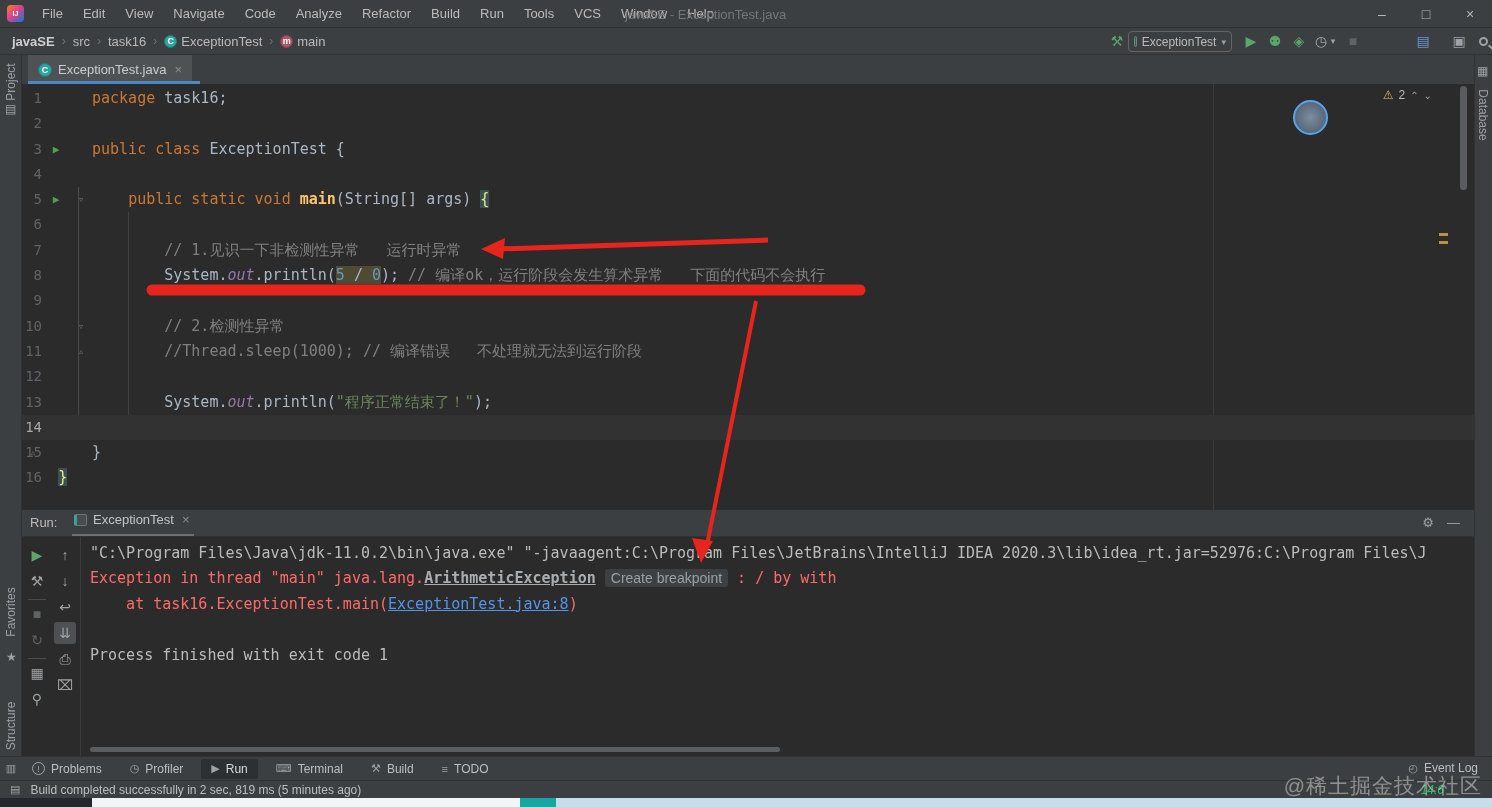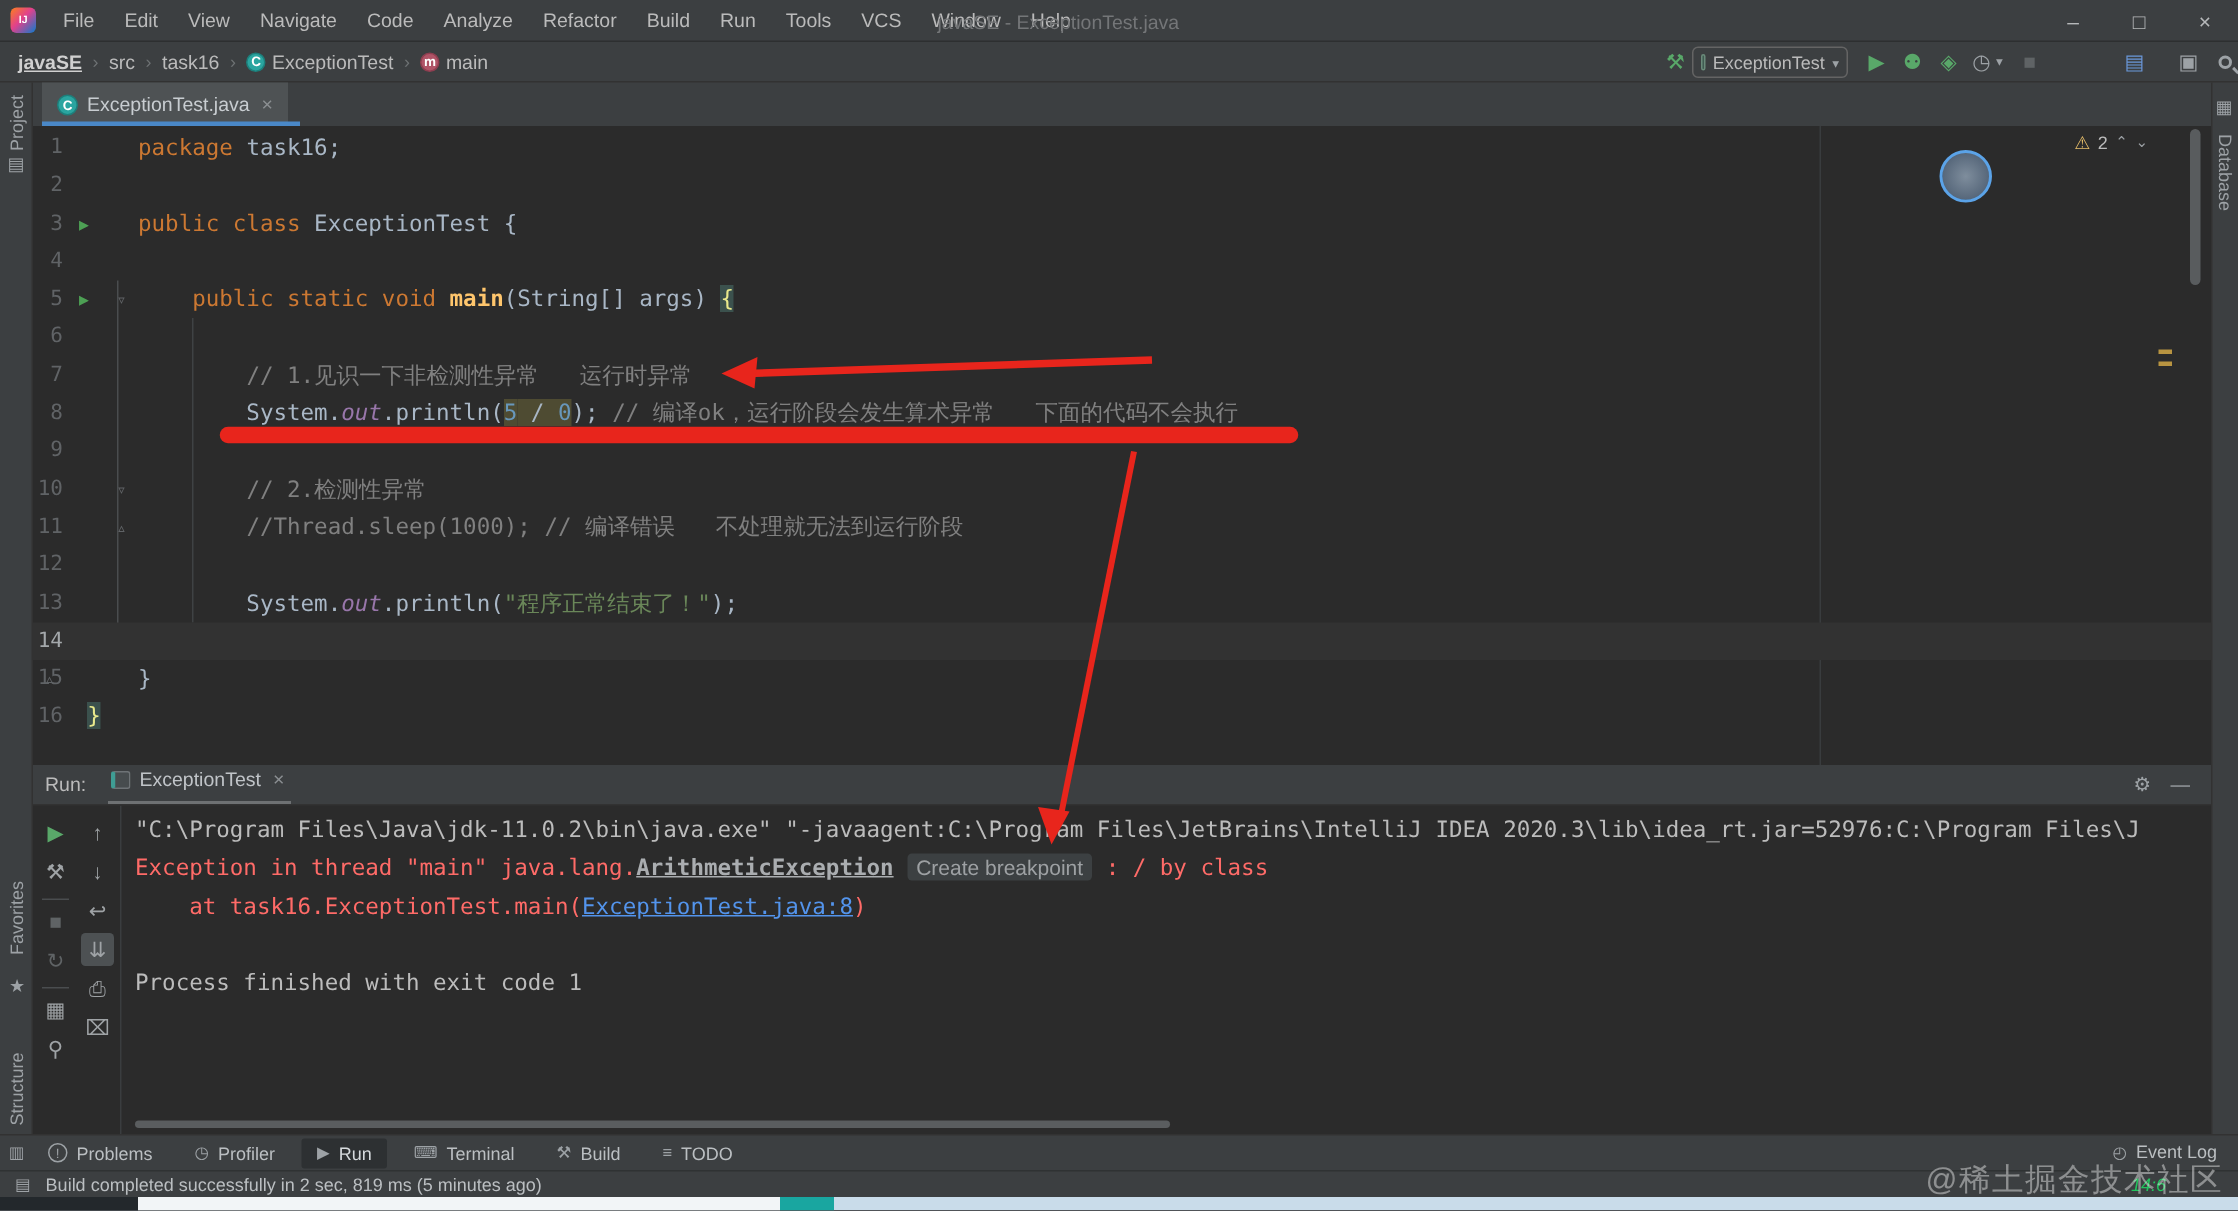--- a/index.html
+++ b/index.html
@@ -18,21 +18,21 @@
   .win-title { position:absolute; left:625px; top:7px; font-size:13px; color:#747678; }
   .win-btns { position:absolute; right:0; top:0; height:28px; display:flex; }
   .win-btn { width:44px; height:28px; display:flex; align-items:center; justify-content:center;
              color:#b6b8ba; font-size:14px; }
 
   
   .navbar { position:absolute; left:0; top:28px; width:100%; height:27px; background:#3c3f41;
             border-bottom:1px solid #323232; }
   .crumbs { position:absolute; left:12px; top:0; height:26px; display:flex; align-items:center; font-size:13px; }
   .bc-item { display:flex; align-items:center; gap:4px; color:#bbbbbb; }
-  .bc-item:first-child .bc-label { font-weight:bold; color:#d0d0d0;text-decoration:underline; }
+  .bc-item:first-child .bc-label { font-weight:bold; color:#d0d0d0; }
   .bc-sep { color:#6e7274; margin:0 7px; font-size:12px; }
   .bc-ico { width:13px; height:13px; border-radius:50%; font-size:9px; font-weight:bold; color:#fff;
             display:flex; align-items:center; justify-content:center; font-family:"Liberation Sans",sans-serif; }
   .bc-ico.class { background:#2aa5a0; border:1px solid #1d7f7b; }
   .bc-ico.method { background:#b05467; border:1px solid #8f3e50; }
   .nav-ico { position:absolute; top:3px; width:22px; height:20px; display:flex; align-items:center;
              justify-content:center; font-size:14px; color:#9da2a6; }
   .green { color:#59A869 !important; }
   .dim { color:#5f6365 !important; }
   .runbox { position:absolute; left:1128px; top:3px; width:104px; height:21px; border:1px solid #646464;
@@ -378,21 +378,21 @@
         <span class="ct-ico " style="margin-bottom: 4px;">↑</span>
         <span class="ct-ico " style="margin-bottom: 4px;">↓</span>
         <span class="ct-ico " style="margin-bottom: 4px;">↩</span>
         <span class="ct-ico  sel" style="margin-bottom: 4px;">⇊</span>
         <span class="ct-ico " style="margin-bottom: 4px;">⎙</span>
         <span class="ct-ico " style="margin-bottom: 4px;">⌧</span>
       </div>
     <div class="con-vsep"></div>
     <div class="con-rows" id="con-rows">
         <div class="con-row"><span class="seg out">"C:\Program Files\Java\jdk-11.0.2\bin\java.exe" "-javaagent:C:\Program Files\JetBrains\IntelliJ IDEA 2020.3\lib\idea_rt.jar=52976:C:\Program Files\J</span></div>
-        <div class="con-row"><span class="seg err">Exception in thread "main" java.lang.</span><span class="seg errlink">ArithmeticException</span><span class="seg err"> </span><span class="seg hint">Create breakpoint</span><span class="seg err"> : / by class</span></div>
+        <div class="con-row"><span class="seg err">Exception in thread "main" java.lang.</span><span class="seg errlink">ArithmeticException</span><span class="seg err"> </span><span class="seg hint">Create breakpoint</span><span class="seg err"> : / by with</span></div>
         <div class="con-row"><span class="seg err">    at task16.ExceptionTest.main(</span><span class="seg link">ExceptionTest.java:8</span><span class="seg err">)</span></div>
         <div class="con-row"></div>
         <div class="con-row"><span class="seg out">Process finished with exit code 1</span></div>
       </div>
     <div class="con-hscroll"></div>
   </div>
 
   <div class="toolbar-bottom">
     <span class="tb-corner">▥</span>
     <span id="tb-items" style="display:flex">

